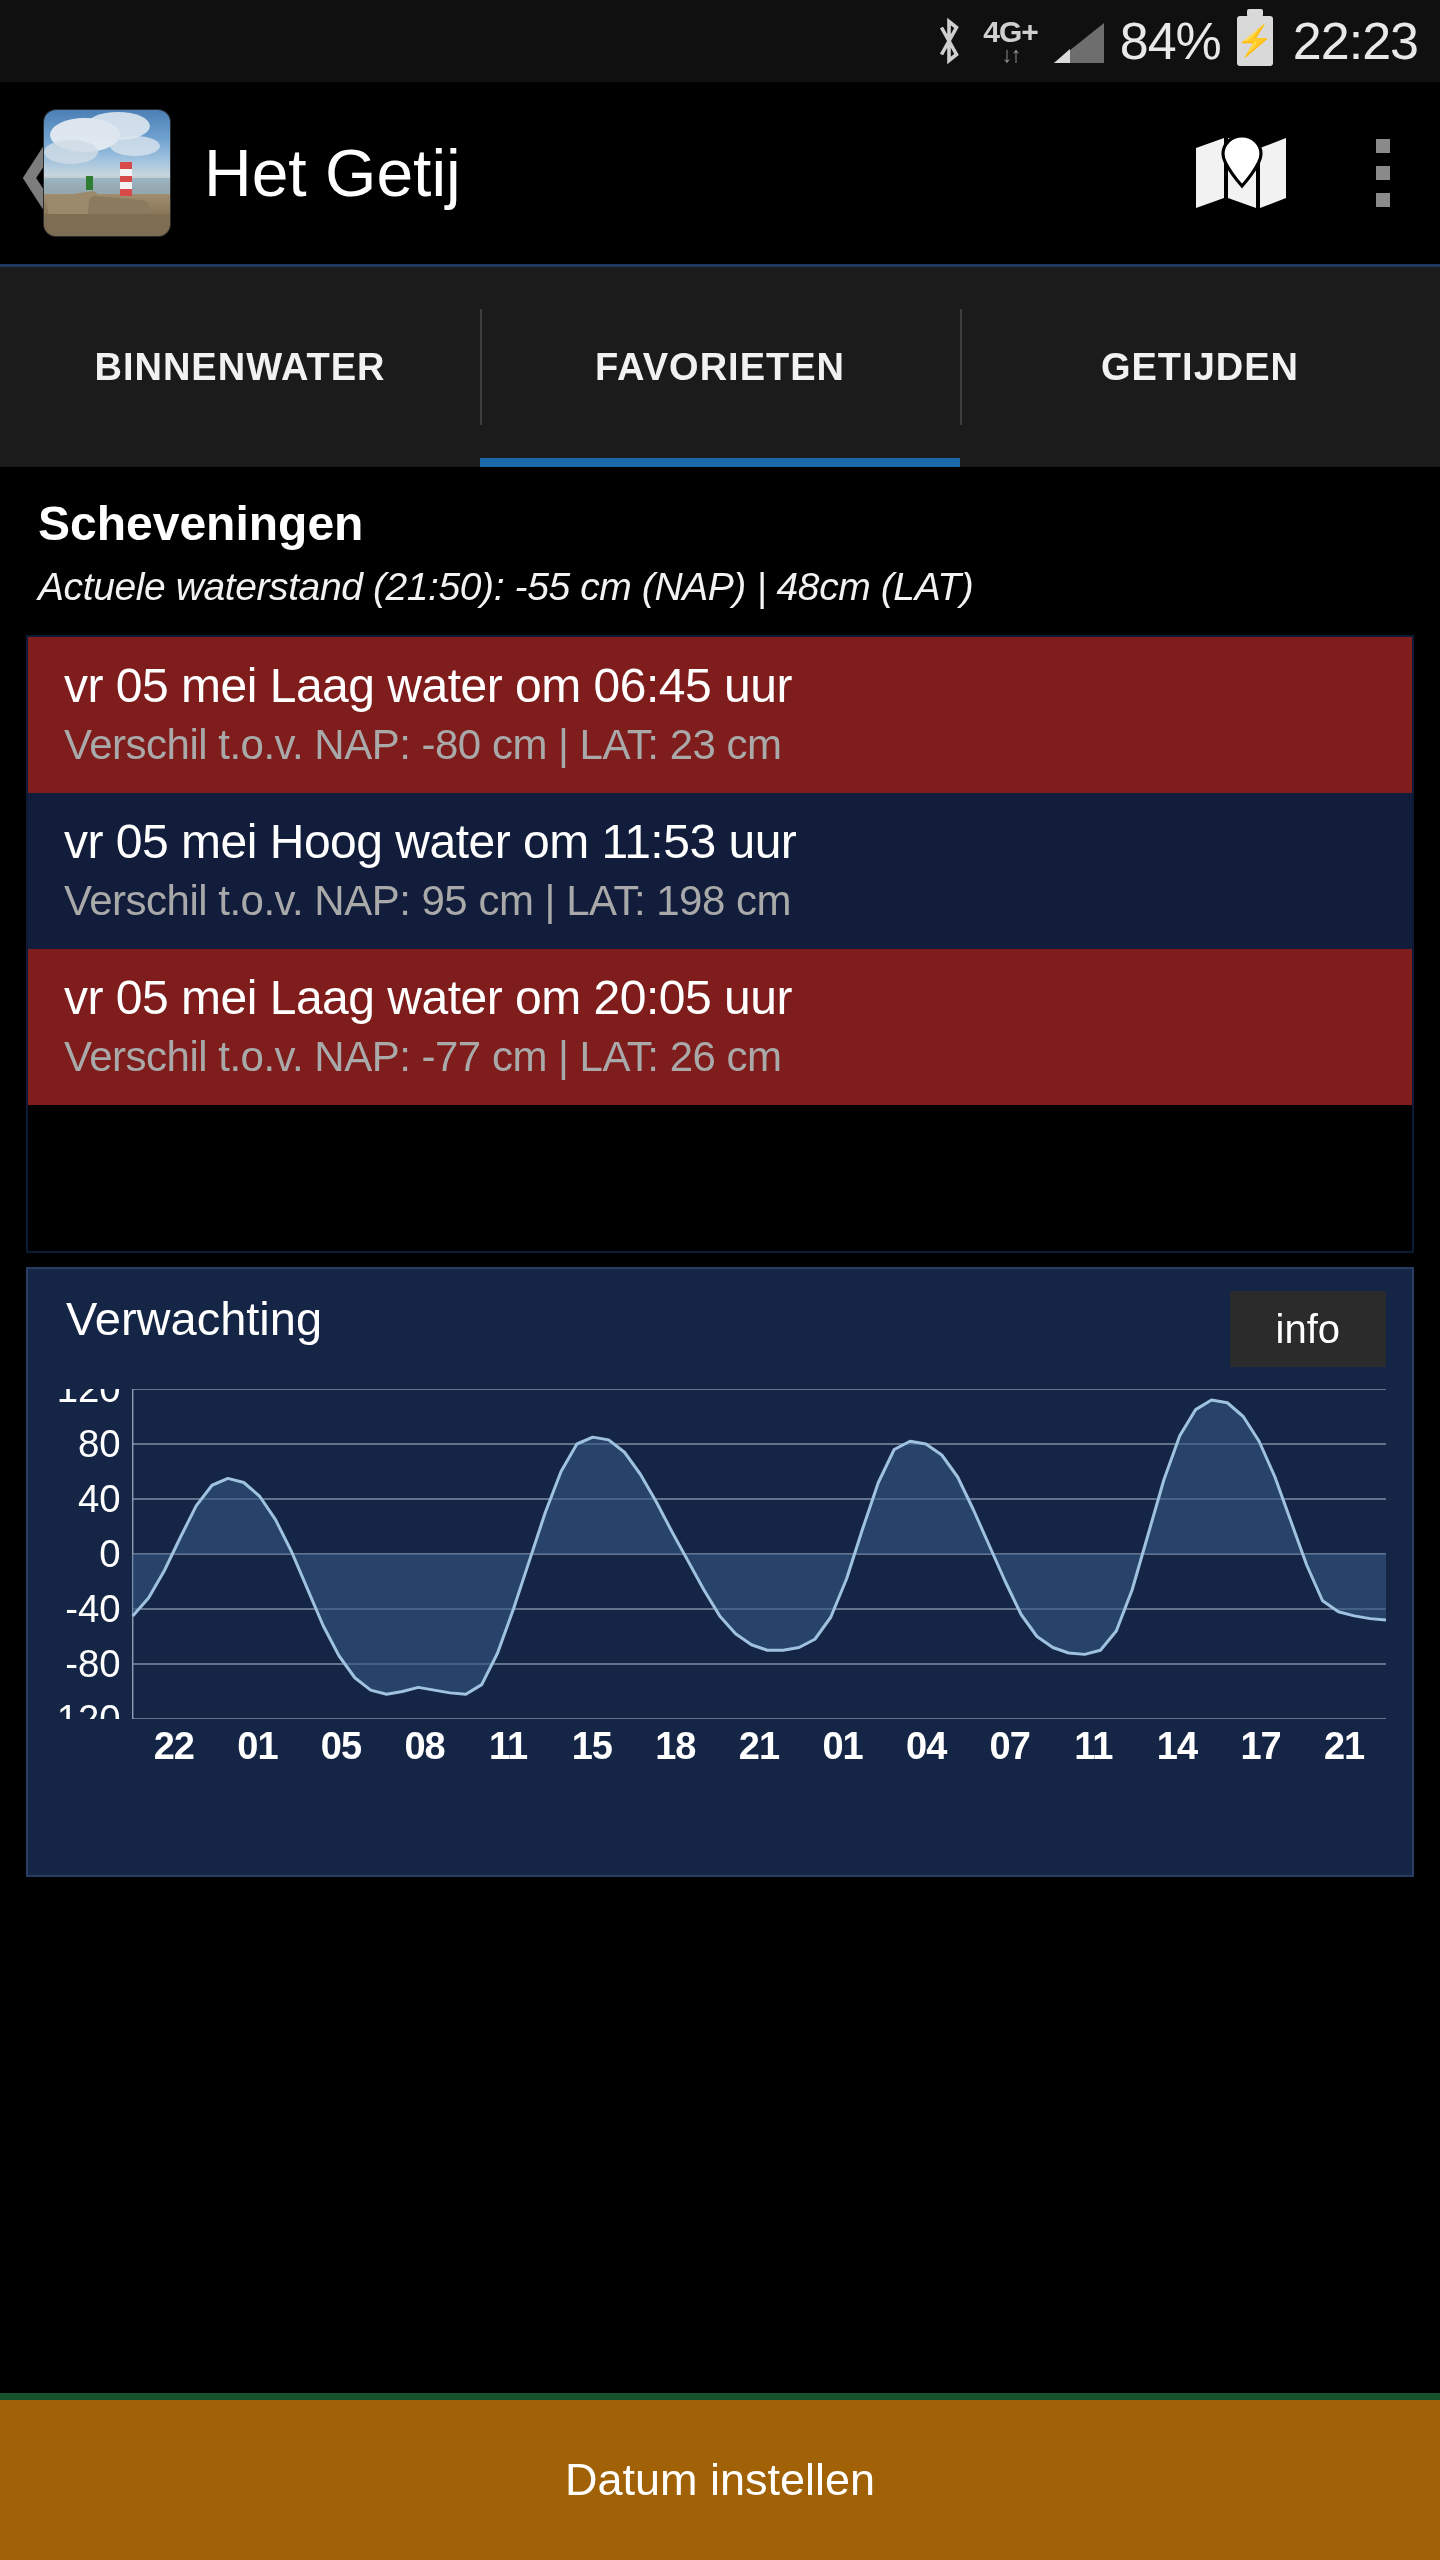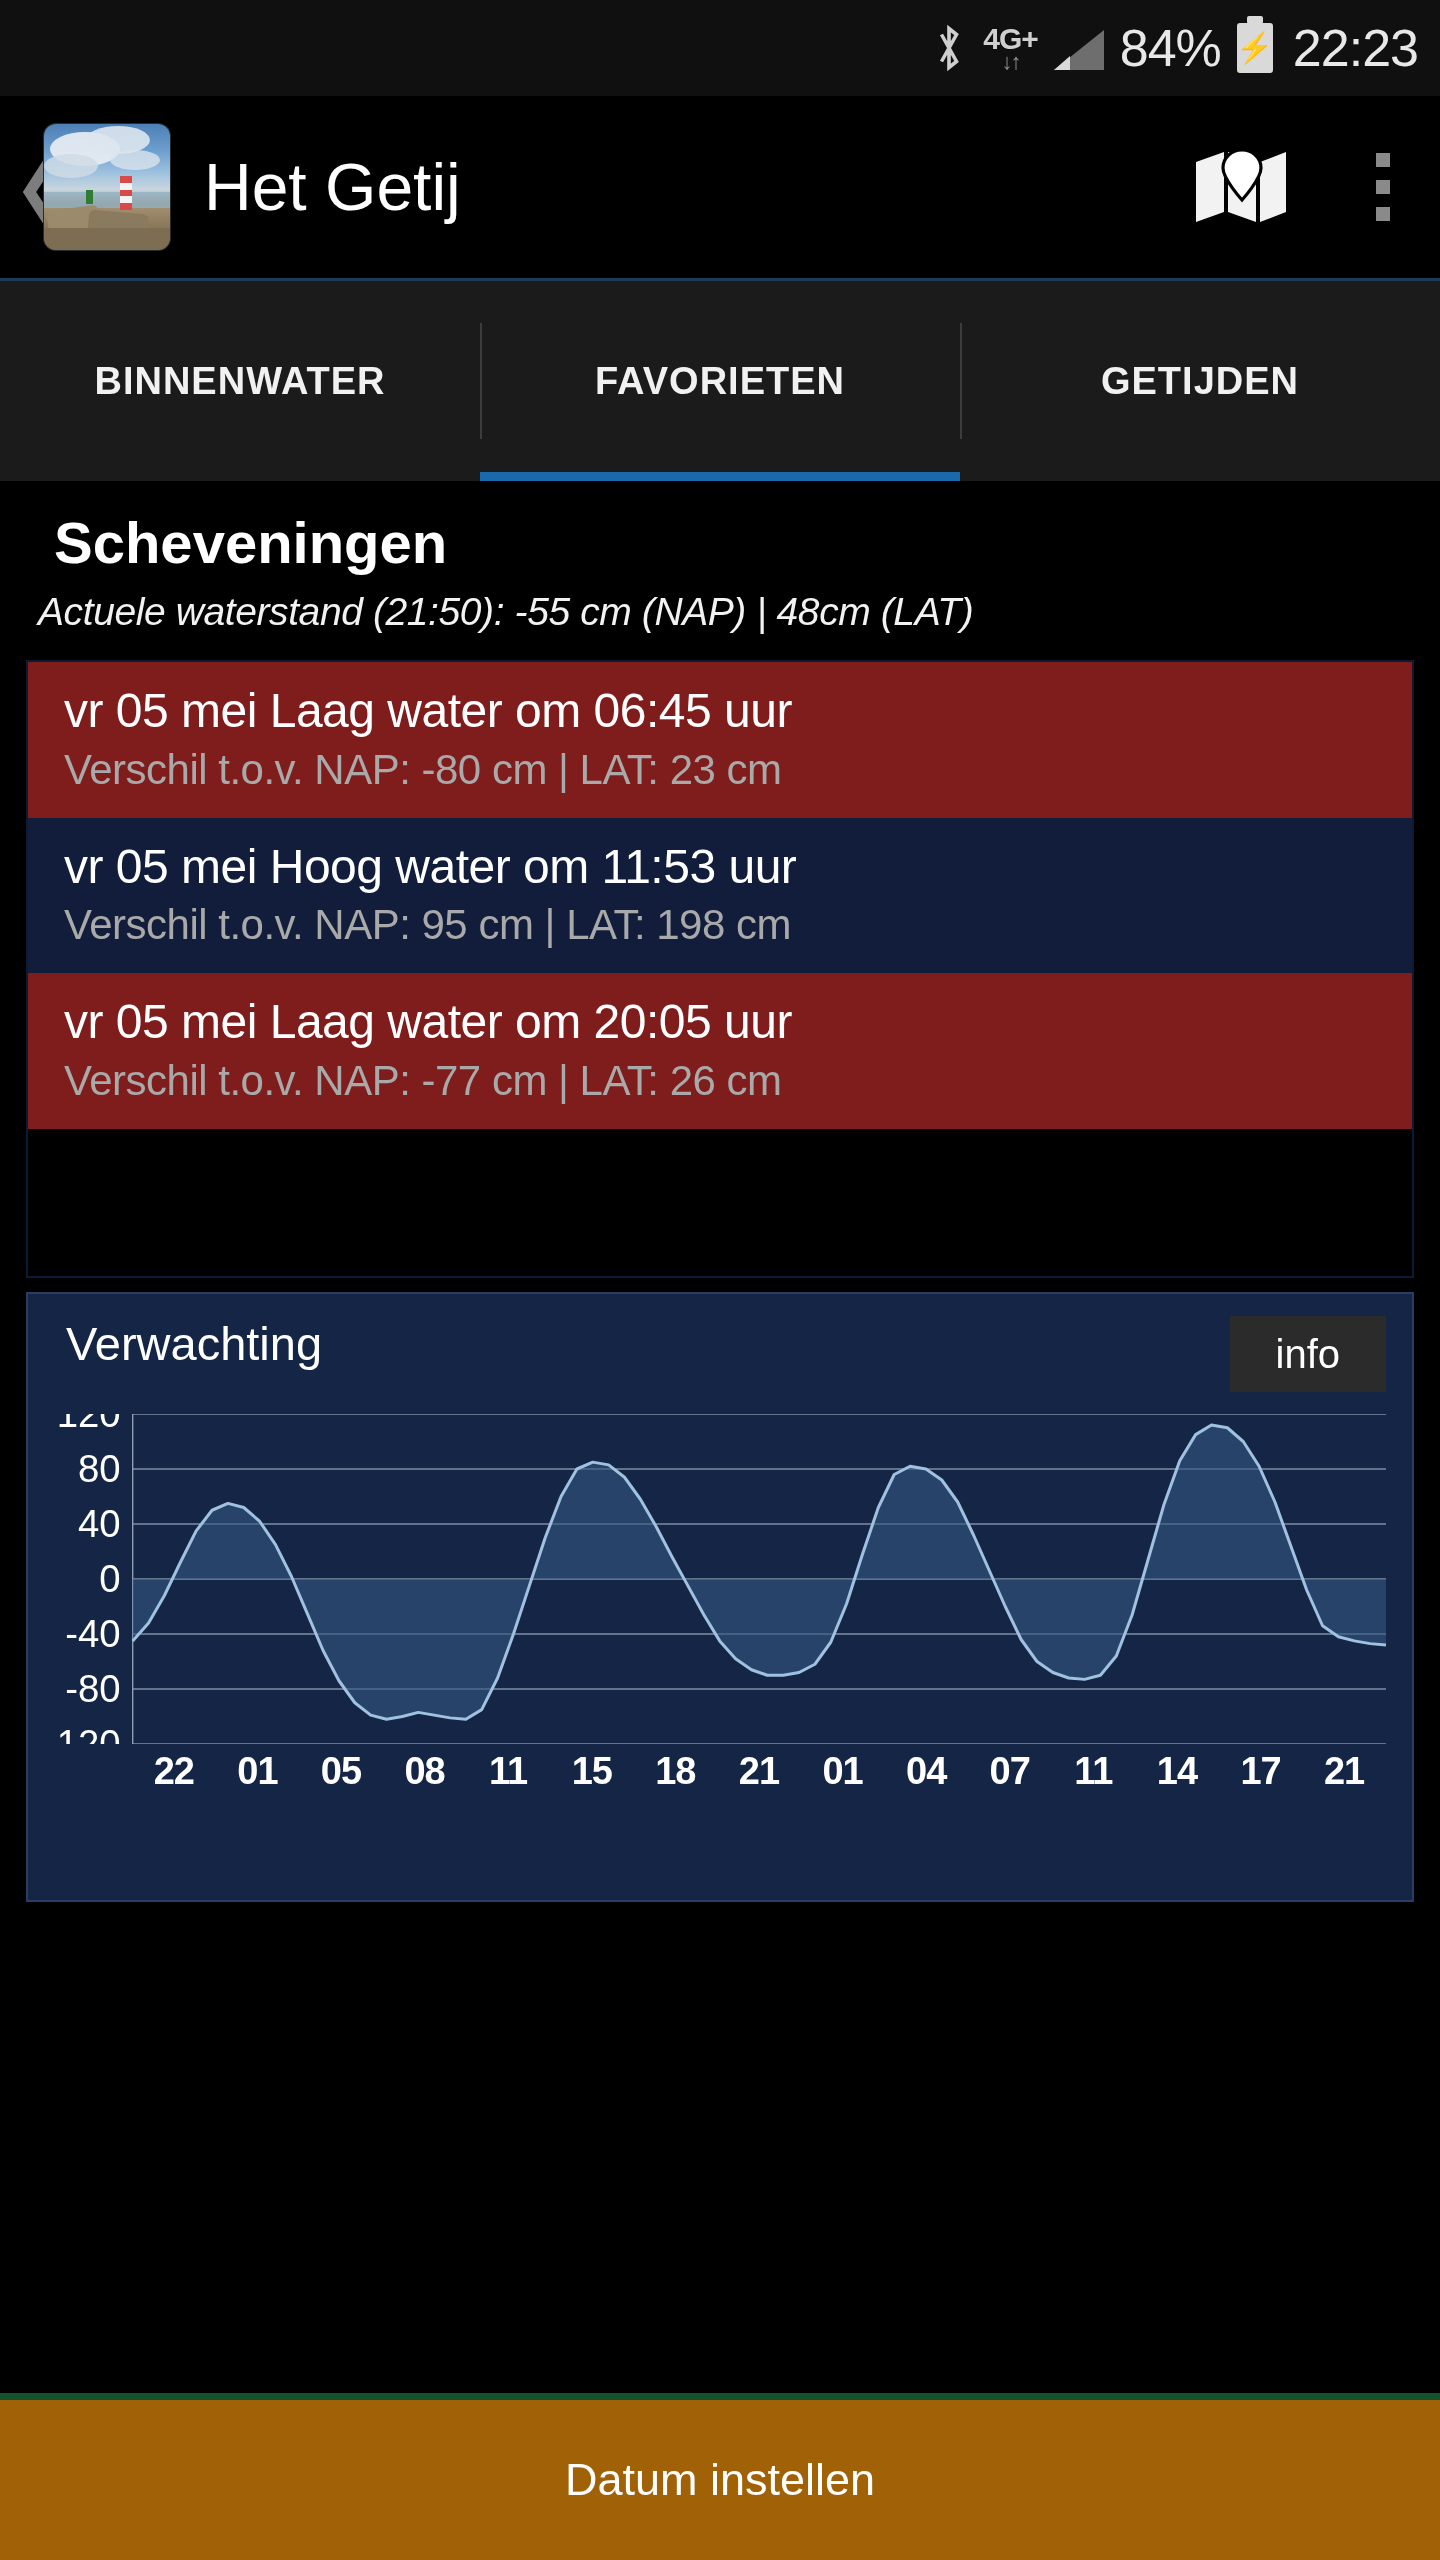--- a/index.html
+++ b/index.html
@@ -5,21 +5,21 @@
   html,body{margin:0;padding:0;background:#000;}
   body{
     width:1440px;height:2560px;overflow:hidden;
     font-family:"Liberation Sans", sans-serif;
     color:#fff;-webkit-font-smoothing:antialiased;
   }
   .screen{width:1440px;height:2560px;position:relative;background:#000;display:flex;flex-direction:column;}
 
   
   .statusbar{
-    height:96px;background:#101010;flex:0 0 auto;
+    height:82px;background:#101010;flex:0 0 auto;
     display:flex;align-items:center;justify-content:flex-end;
     padding-right:22px;box-sizing:border-box;
   }
   .sb-group{display:flex;align-items:center;gap:16px;}
   .sb-icon{display:flex;align-items:center;justify-content:center;}
   .netblock{display:flex;flex-direction:column;align-items:center;line-height:1;margin-right:-4px;}
   .net-label{font-size:30px;color:#cfcfcf;font-weight:600;letter-spacing:-1px;}
   .net-arrows{font-size:22px;color:#8d8d8d;letter-spacing:-2px;margin-top:-3px;}
   .signal{width:50px;height:44px;position:relative;margin-left:4px;}
   .signal .bg{position:absolute;right:0;bottom:0;width:0;height:0;
@@ -68,21 +68,21 @@
   
   .tabs{height:200px;background:#1b1b1b;flex:0 0 auto;display:flex;align-items:stretch;position:relative;}
   .tab{flex:1;display:flex;align-items:center;justify-content:center;position:relative;
     font-size:38px;font-weight:700;letter-spacing:1px;color:#f1f1f1;}
   .tab + .tab:before{content:"";position:absolute;left:0;top:42px;bottom:42px;width:2px;background:#3d3d3d;}
   .tab.active:after{content:"";position:absolute;left:0;right:0;bottom:0;height:9px;background:#1a6aab;}
 
   
   .content{flex:1 1 auto;background:#000;overflow:hidden;position:relative;display:flex;flex-direction:column;}
   .loc-head{padding:32px 38px 0 38px;}
-  .loc-name{font-size:58px;font-weight:700;line-height:1.05;color:#fff;margin-left:16px;}
+  .loc-name{font-size:48px;font-weight:700;line-height:1.05;color:#fff;}
   .loc-sub{font-size:39px;font-style:italic;color:#f2f2f2;margin-top:16px;letter-spacing:-.4px;}
 
   .tidelist{margin:26px 26px 0 26px;border:2px solid #0d1a33;flex:0 0 auto;overflow:hidden;height:614px;}
   .tide-row{padding:22px 36px 24px 36px;box-sizing:border-box;}
   .tide-row.odd{background:#7f1d1d;}
   .tide-row.even{background:#111d3a;}
   .tide-title{font-size:48px;color:#ffffff;line-height:1.12;letter-spacing:-.5px;}
   .tide-sub{font-size:42px;color:#a9a9a9;margin-top:8px;letter-spacing:-.5px;}
 
   

